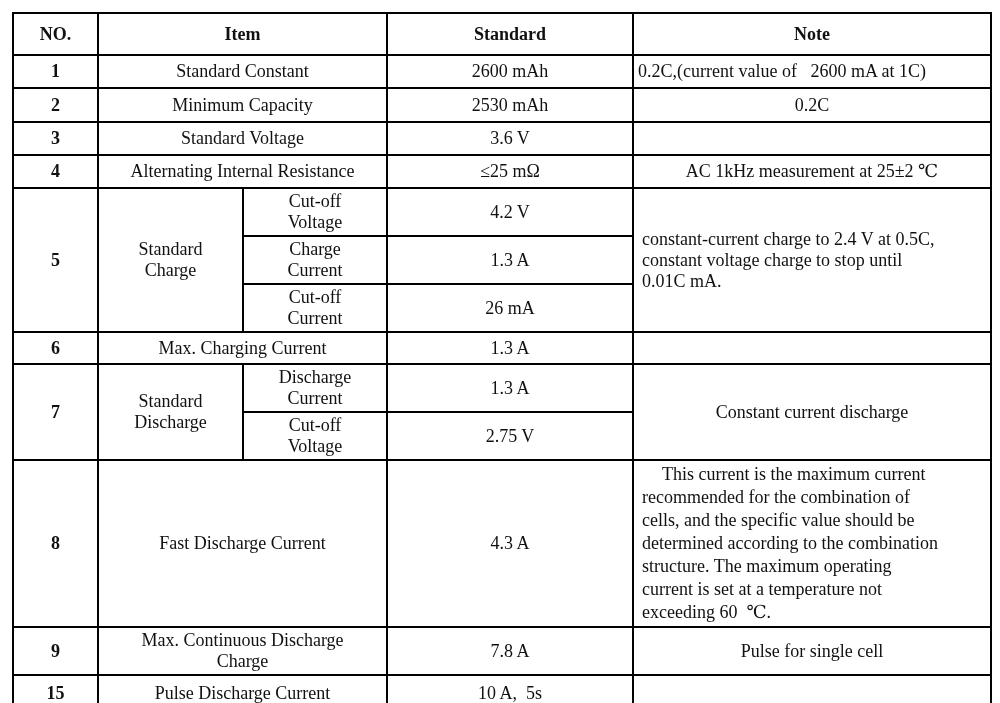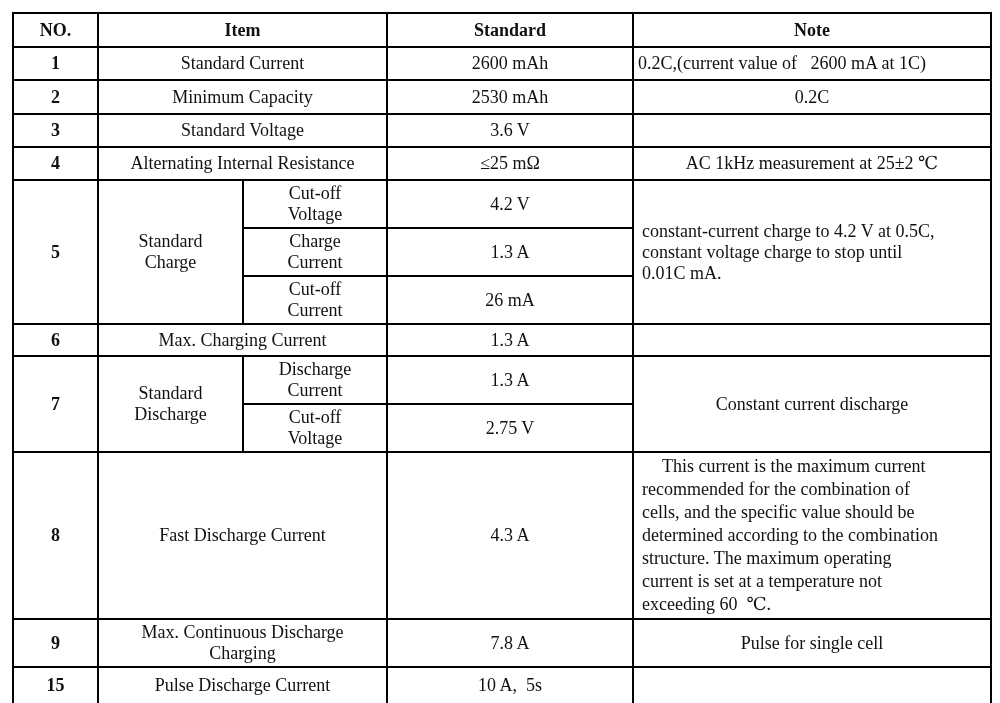--- a/index.html
+++ b/index.html
@@ -41,21 +41,21 @@
   }
   td.note-big {
     text-align: left;
     padding-left: 8px;
     padding-right: 6px;
     line-height: 23px;
     text-indent: 20px;
     margin-top: 21px;
   }
   
-  tr.h-head  { height: 34px; }
+  tr.h-head  { height: 42px; }
   tr.h-r1    { height: 33px; }
   tr.h-r2    { height: 34px; }
   tr.h-r3    { height: 33px; }
   tr.h-r4    { height: 33px; }
   tr.h-sub48 { height: 48px; }
   tr.h-sub47 { height: 47px; }
   tr.h-r6    { height: 32px; }
   tr.h-r8    { height: 163px; }
   tr.h-r9    { height: 45px; }
   tr.h-r10   { height: 37px; }
@@ -76,21 +76,21 @@
     <tbody>
         <tr class="h-head">
       <th>NO.</th>
       <th colspan="2">Item</th>
       <th>Standard</th>
       <th>Note</th>
     </tr>
 
     <tr class="h-r1">
       <td class="num">1</td>
-      <td colspan="2">Standard Current</td>
+      <td colspan="2">Standard Constant</td>
       <td>2600 mAh</td>
       <td class="note-tight">0.2C,(current value of &nbsp; 2600 mA at 1C)</td>
     </tr>
 
     <tr class="h-r2">
       <td class="num">2</td>
       <td colspan="2">Minimum Capacity</td>
       <td>2530 mAh</td>
       <td>0.2C</td>
     </tr>
@@ -109,21 +109,21 @@
       <td>AC 1kHz measurement at 25±2 ℃</td>
     </tr>
 
     <tr class="h-sub48">
       <td class="num" rowspan="3">5</td>
       <td rowspan="3">Standard
 Charge</td>
       <td>Cut-off
 Voltage</td>
       <td>4.2 V</td>
-      <td rowspan="3" class="note-left">constant-current charge to 4.2 V at 0.5C,
+      <td rowspan="3" class="note-left">constant-current charge to 2.4 V at 0.5C,
 constant voltage charge to stop until
 0.01C mA.</td>
     </tr>
     <tr class="h-sub48">
       <td>Charge
 Current</td>
       <td>1.3 A</td>
     </tr>
     <tr class="h-sub48">
       <td>Cut-off
@@ -162,21 +162,21 @@
 cells, and the specific value should be
 determined according to the combination
 structure. The maximum operating
 current is set at a temperature not
 exceeding 60 &nbsp;℃.</td>
     </tr>
 
     <tr class="h-r9">
       <td class="num">9</td>
       <td colspan="2">Max. Continuous Discharge
-Charging</td>
+Charge</td>
       <td>7.8 A</td>
       <td>Pulse for single cell</td>
     </tr>
 
     <tr class="h-r10">
       <td class="num">15</td>
       <td colspan="2">Pulse Discharge Current</td>
       <td>10 A,&nbsp; 5s</td>
       <td></td>
     </tr>

